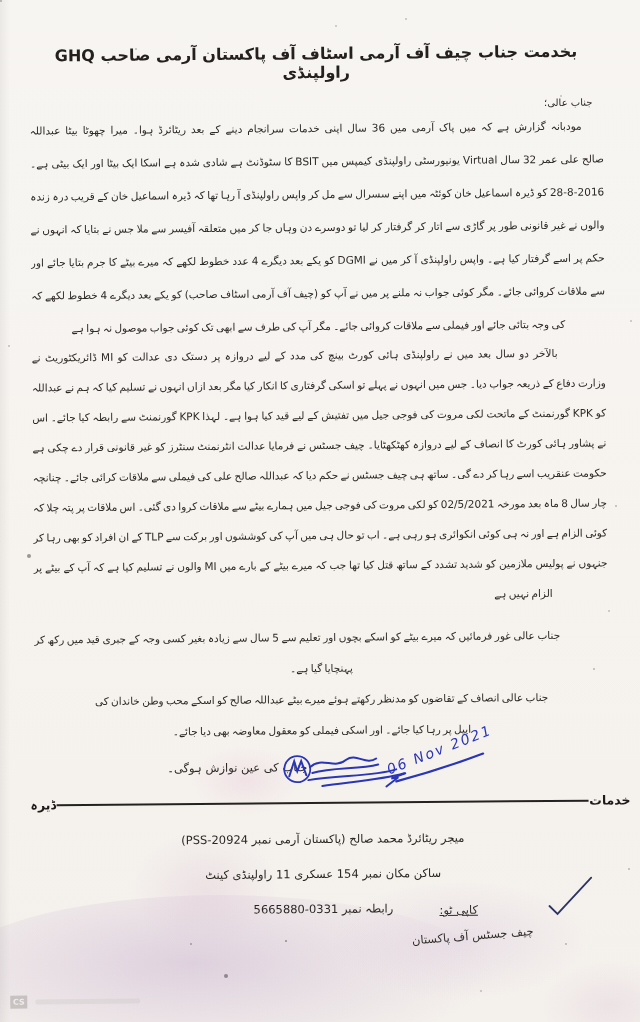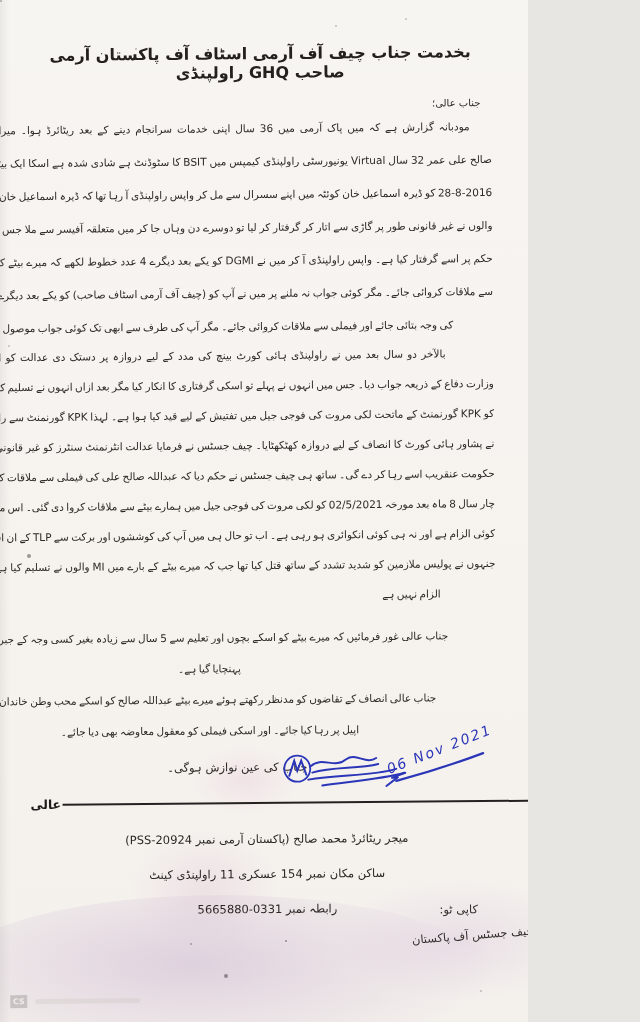--- a/index.html
+++ b/index.html
@@ -1,17 +1,17 @@
 <!DOCTYPE html>
 <html lang="ur"><head>
 <meta charset="utf-8">
 <style>
   html,body{margin:0;padding:0;background:#e8e6e2;}
   .sheet{
-    position:relative;width:528px;height:1022px;overflow:hidden;
+    position:relative;width:640px;height:1022px;overflow:hidden;
     background:linear-gradient(180deg,#f7f5f2 0%,#f6f3ef 55%,#f4f0ec 100%);
     font-family:"DejaVu Sans",sans-serif;color:#2a2724;
   }
   .edge-shade{position:absolute;left:0;top:0;bottom:0;width:10px;
     background:linear-gradient(90deg,rgba(0,0,0,.05),rgba(0,0,0,0));}
   
   .stain{position:absolute;border-radius:50%;pointer-events:none;}
   .st1{left:-60px;top:895px;width:560px;height:170px;
     background:radial-gradient(ellipse at 45% 40%,rgba(186,158,198,.38),rgba(186,158,198,0) 70%);}
   .st2{left:330px;top:880px;width:260px;height:120px;
@@ -55,21 +55,21 @@
   .sig-svg{position:absolute;left:276px;top:742px;}
   .sig-date{position:absolute;left:388px;top:762px;width:130px;
     color:#2a35b8;font-size:14px;font-style:italic;letter-spacing:2px;
     transform:rotate(-21deg);transform-origin:left bottom;white-space:nowrap;}
   .petitioner{position:absolute;top:792px;left:28px;width:600px;height:18px;
     display:flex;direction:rtl;align-items:flex-end;font-size:12.5px;color:#1e1c1a;font-weight:bold;}
   .petitioner .rule-line{flex:1;border-bottom:2px solid #242220;margin:0 1px 6px 1px;}
   .sign-block{position:absolute;top:822px;left:0;right:0;text-align:center;direction:rtl;
     font-size:11.5px;color:#2b2824;}
   .sign-block div{height:35px;line-height:35px;}
-  .copy-label{position:absolute;left:436px;top:904px;direction:rtl;font-size:11.5px;color:#33302c;}
+  .copy-label{position:absolute;left:436px;top:904px;direction:rtl;font-size:11.5px;color:#33302c;text-decoration:underline;}
   .copy-recipient{position:absolute;left:408px;top:930px;direction:rtl;font-size:11.5px;
     color:#33302c;transform:rotate(-4deg);white-space:nowrap;}
   .tick-svg{position:absolute;left:536px;top:874px;}
   .watermark{position:absolute;left:6px;top:993px;display:flex;align-items:center;opacity:.45;}
   .wm-badge{width:17px;height:13px;background:#9b9894;border-radius:0;color:#f4f2ef;
     font-size:8px;font-weight:bold;text-align:center;line-height:13px;
     font-family:"DejaVu Sans",sans-serif;}
   .wm-strip{width:105px;height:5px;margin-left:8px;background:#c9c6c1;border-radius:2px;opacity:.7;}
 </style>
 </head>
@@ -133,21 +133,21 @@
         <path d="M44,44 C75,40 105,38 126,32"></path>
         <path d="M108,45 l12,-9 l-7,1 l14,-5"></path>
         <path d="M118,40 C145,33 175,24 205,13" stroke-width="2.2"></path>
       </g>
     </svg>
     <div class="sig-date">06 Nov 2021</div>
 
     <div class="petitioner">
       <span>خدمات</span>
       <span class="rule-line"></span>
-      <span>عالی</span>
+      <span>ڈیرہ</span>
     </div>
 
     <div class="sign-block">
       <div>میجر ریٹائرڈ محمد صالح (پاکستان آرمی نمبر PSS-20924)</div>
       <div>ساکن مکان نمبر 154 عسکری 11 راولپنڈی کینٹ</div>
       <div>رابطہ نمبر 0331-5665880</div>
     </div>
 
     <svg class="tick-svg" width="56" height="48" viewBox="0 0 56 48">
       <g fill="none" stroke="#2c3566" stroke-width="1.8" stroke-linecap="round">

